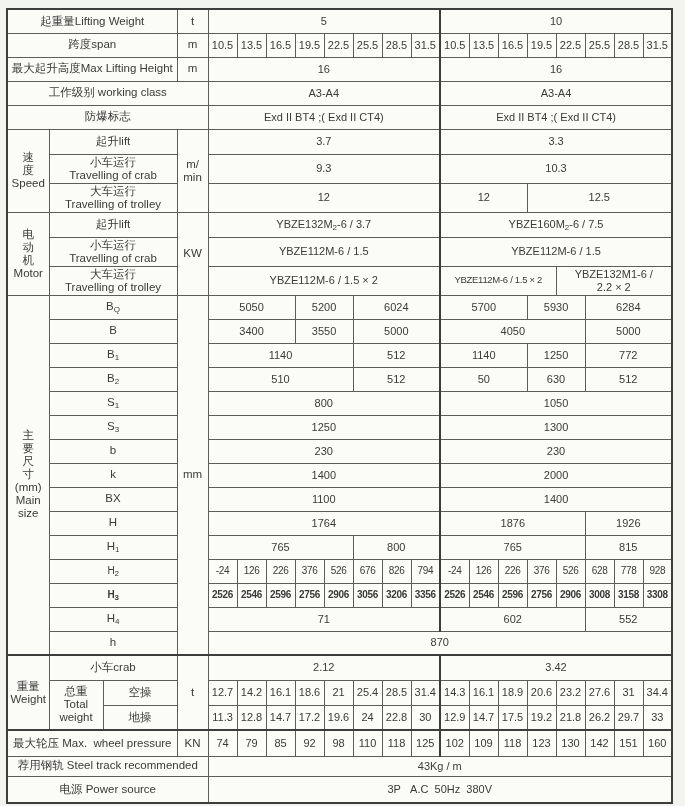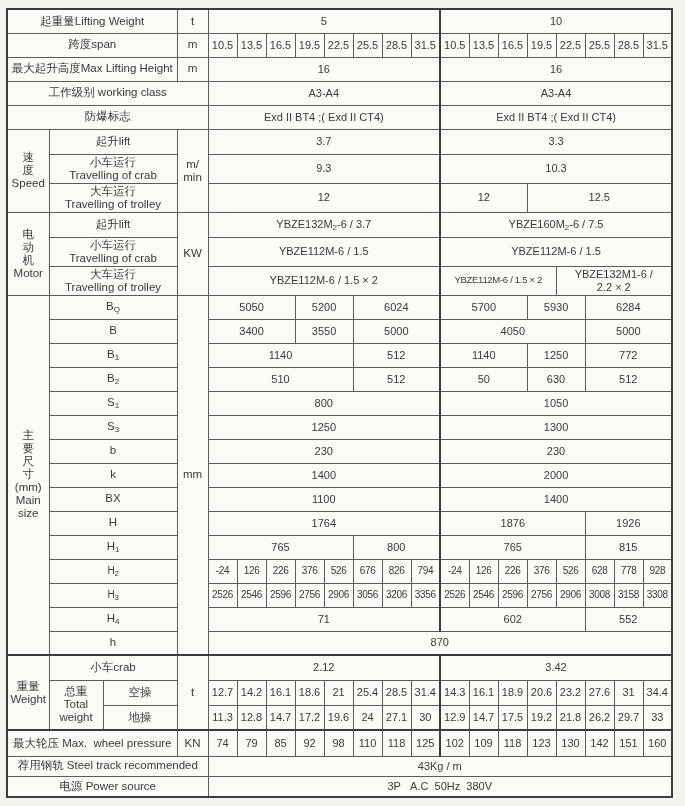--- a/index.html
+++ b/index.html
@@ -263,21 +263,21 @@
           <td>794</td>
           <td class="tL">-24</td>
           <td>126</td>
           <td>226</td>
           <td>376</td>
           <td>526</td>
           <td>628</td>
           <td>778</td>
           <td>928</td>
         </tr>
-        <tr class="xs" style="height: 24px;">
+        <tr class="xs" style="height: 24px; font-weight: bold;">
           <td colspan="2" class="lab"><span>H</span><sub>3</sub></td>
           <td>2526</td>
           <td>2546</td>
           <td>2596</td>
           <td>2756</td>
           <td>2906</td>
           <td>3056</td>
           <td>3206</td>
           <td>3356</td>
           <td class="tL">2526</td>
@@ -334,21 +334,21 @@
           <td>34.4</td>
         </tr>
         <tr style="height: 25px;">
           <td class="lab">地操</td>
           <td>11.3</td>
           <td>12.8</td>
           <td>14.7</td>
           <td>17.2</td>
           <td>19.6</td>
           <td>24</td>
-          <td>27.1</td>
+          <td>22.8</td>
           <td>30</td>
           <td class="tL">12.9</td>
           <td>14.7</td>
           <td>17.5</td>
           <td>19.2</td>
           <td>21.8</td>
           <td>26.2</td>
           <td>29.7</td>
           <td>33</td>
         </tr>
@@ -369,19 +369,19 @@
           <td>123</td>
           <td>130</td>
           <td>142</td>
           <td>151</td>
           <td>160</td>
         </tr>
         <tr style="height: 20px; padding-left: 20px;">
           <td colspan="4" class="lab">荐用钢轨 Steel track recommended</td>
           <td colspan="16">43Kg / m</td>
         </tr>
-        <tr style="height: 21px;">
+        <tr style="height: 27px;">
           <td colspan="4" class="lab">电源 Power source</td>
           <td colspan="16">3P&nbsp;&nbsp;&nbsp;A.C&nbsp;&nbsp;50Hz&nbsp;&nbsp;380V</td>
         </tr>
       </tbody>
   </table>
 </div>
 
 </body></html>

